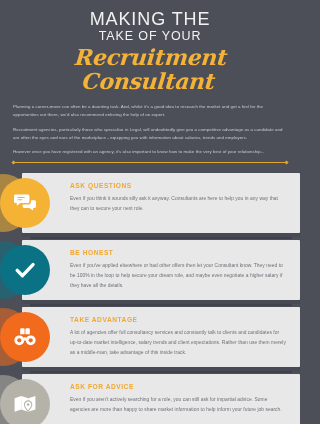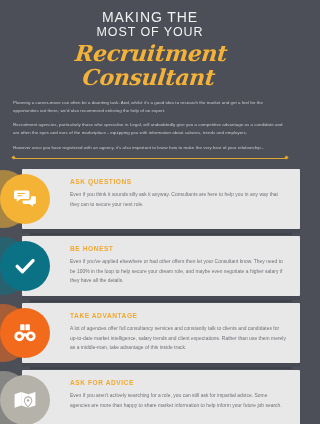--- a/index.html
+++ b/index.html
@@ -12,21 +12,21 @@
   }
 
   
   .header { padding:10px 14px 0; text-align:center; }
   .title-line1, .title-line2 {
     color:#f2f2f2;
     font-weight:400;
     letter-spacing:.9px;
     line-height:1.08;
   }
-  .title-line1 { font-size:14px; }
+  .title-line1 { font-size:18px; }
   .title-line2 { font-size:12.5px; margin-top:1px; }
   .title-script {
     color:#f4b338;
     font-family:"DejaVu Serif", serif;
     font-style:italic;
     font-weight:700;
     font-size:22px;
     line-height:1.1;
     margin-top:1px;
     letter-spacing:-0.3px;
@@ -124,21 +124,21 @@
     font-size:4.9px;
     line-height:2.0;
     letter-spacing:.04px;
   }
 </style>
 </head>
 <body>
 
 <div class="header">
   <div class="title-line1">MAKING THE</div>
-  <div class="title-line2">MOST OF YOUR</div>
+  <div class="title-line2">TAKE OF YOUR</div>
   <div class="title-script">Recruitment Consultant</div>
 </div>
 
 <div class="intro">
   <p>Planning a career-move can often be a daunting task. And, whilst it's a good idea to research the market and get a feel for the opportunities out there, we'd also recommend enlisting the help of an expert.</p>
   <p>Recruitment agencies, particularly those who specialise in Legal, will undoubtedly give you a competitive advantage as a candidate and are often the eyes and ears of the marketplace - equipping you with information about salaries, trends and employers.</p>
   <p>However once you have registered with an agency, it's also important to know how to make the very best of your relationship...</p>
 </div>
 
 <div class="divider"></div>

